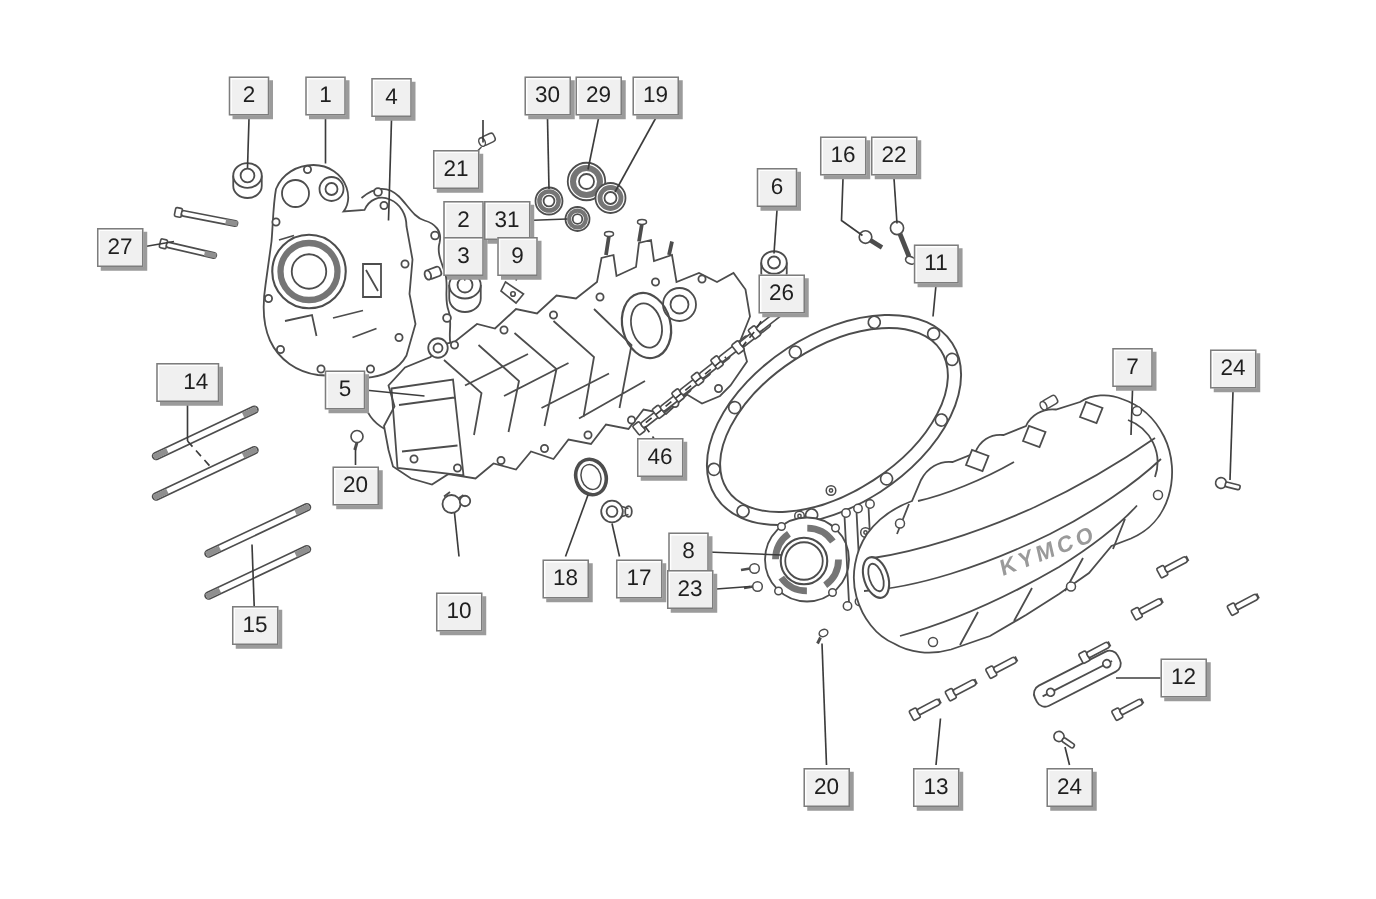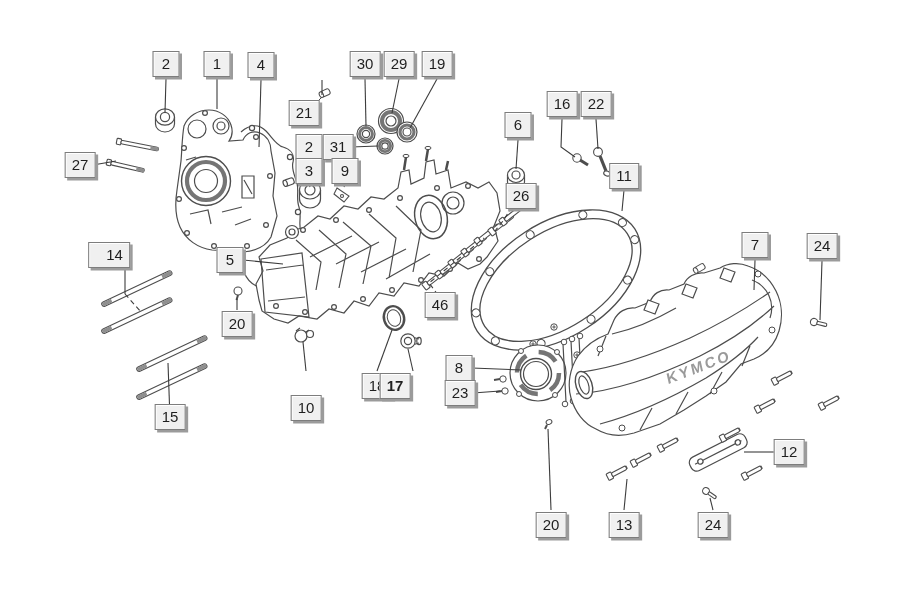--- a/index.html
+++ b/index.html
@@ -412,27 +412,27 @@
       <div class="callout" style="left: 518px; top: 125px;">6</div>
       <div class="callout" style="left: 309px; top: 147px;">2</div>
       <div class="callout" style="left: 338px; top: 147px;">31</div>
       <div class="callout" style="left: 80px; top: 165px;">27</div>
       <div class="callout" style="left: 309px; top: 171px;">3</div>
       <div class="callout" style="left: 345px; top: 171px;">9</div>
       <div class="callout" style="left: 624px; top: 176px;">11</div>
       <div class="callout" style="left: 521px; top: 196px;">26</div>
       <div class="callout" style="left: 755px; top: 245px;">7</div>
       <div class="callout" style="left: 822px; top: 246px;">24</div>
-      <div class="callout" style="left: 109px; top: 255px; padding-left: 17px;">14</div>
+      <div class="callout" style="left: 125px; top: 255px; padding-left: 17px;">14</div>
       <div class="callout" style="left: 230px; top: 260px;">5</div>
       <div class="callout" style="left: 440px; top: 305px;">46</div>
       <div class="callout" style="left: 237px; top: 324px;">20</div>
       <div class="callout" style="left: 306px; top: 386px; margin-top: 22px;">10</div>
       <div class="callout" style="left: 377px; top: 386px;">18</div>
-      <div class="callout" style="left: 395px; top: 386px; font-weight: bold;">17</div>
+      <div class="callout" style="left: 426px; top: 386px;">17</div>
       <div class="callout" style="left: 459px; top: 368px;">8</div>
       <div class="callout" style="left: 460px; top: 393px;">23</div>
       <div class="callout" style="left: 170px; top: 417px;">15</div>
       <div class="callout" style="left: 789px; top: 452px;">12</div>
       <div class="callout" style="left: 551px; top: 525px;">20</div>
       <div class="callout" style="left: 624px; top: 525px;">13</div>
       <div class="callout" style="left: 713px; top: 525px;">24</div>
     </div>
 </div>
 

